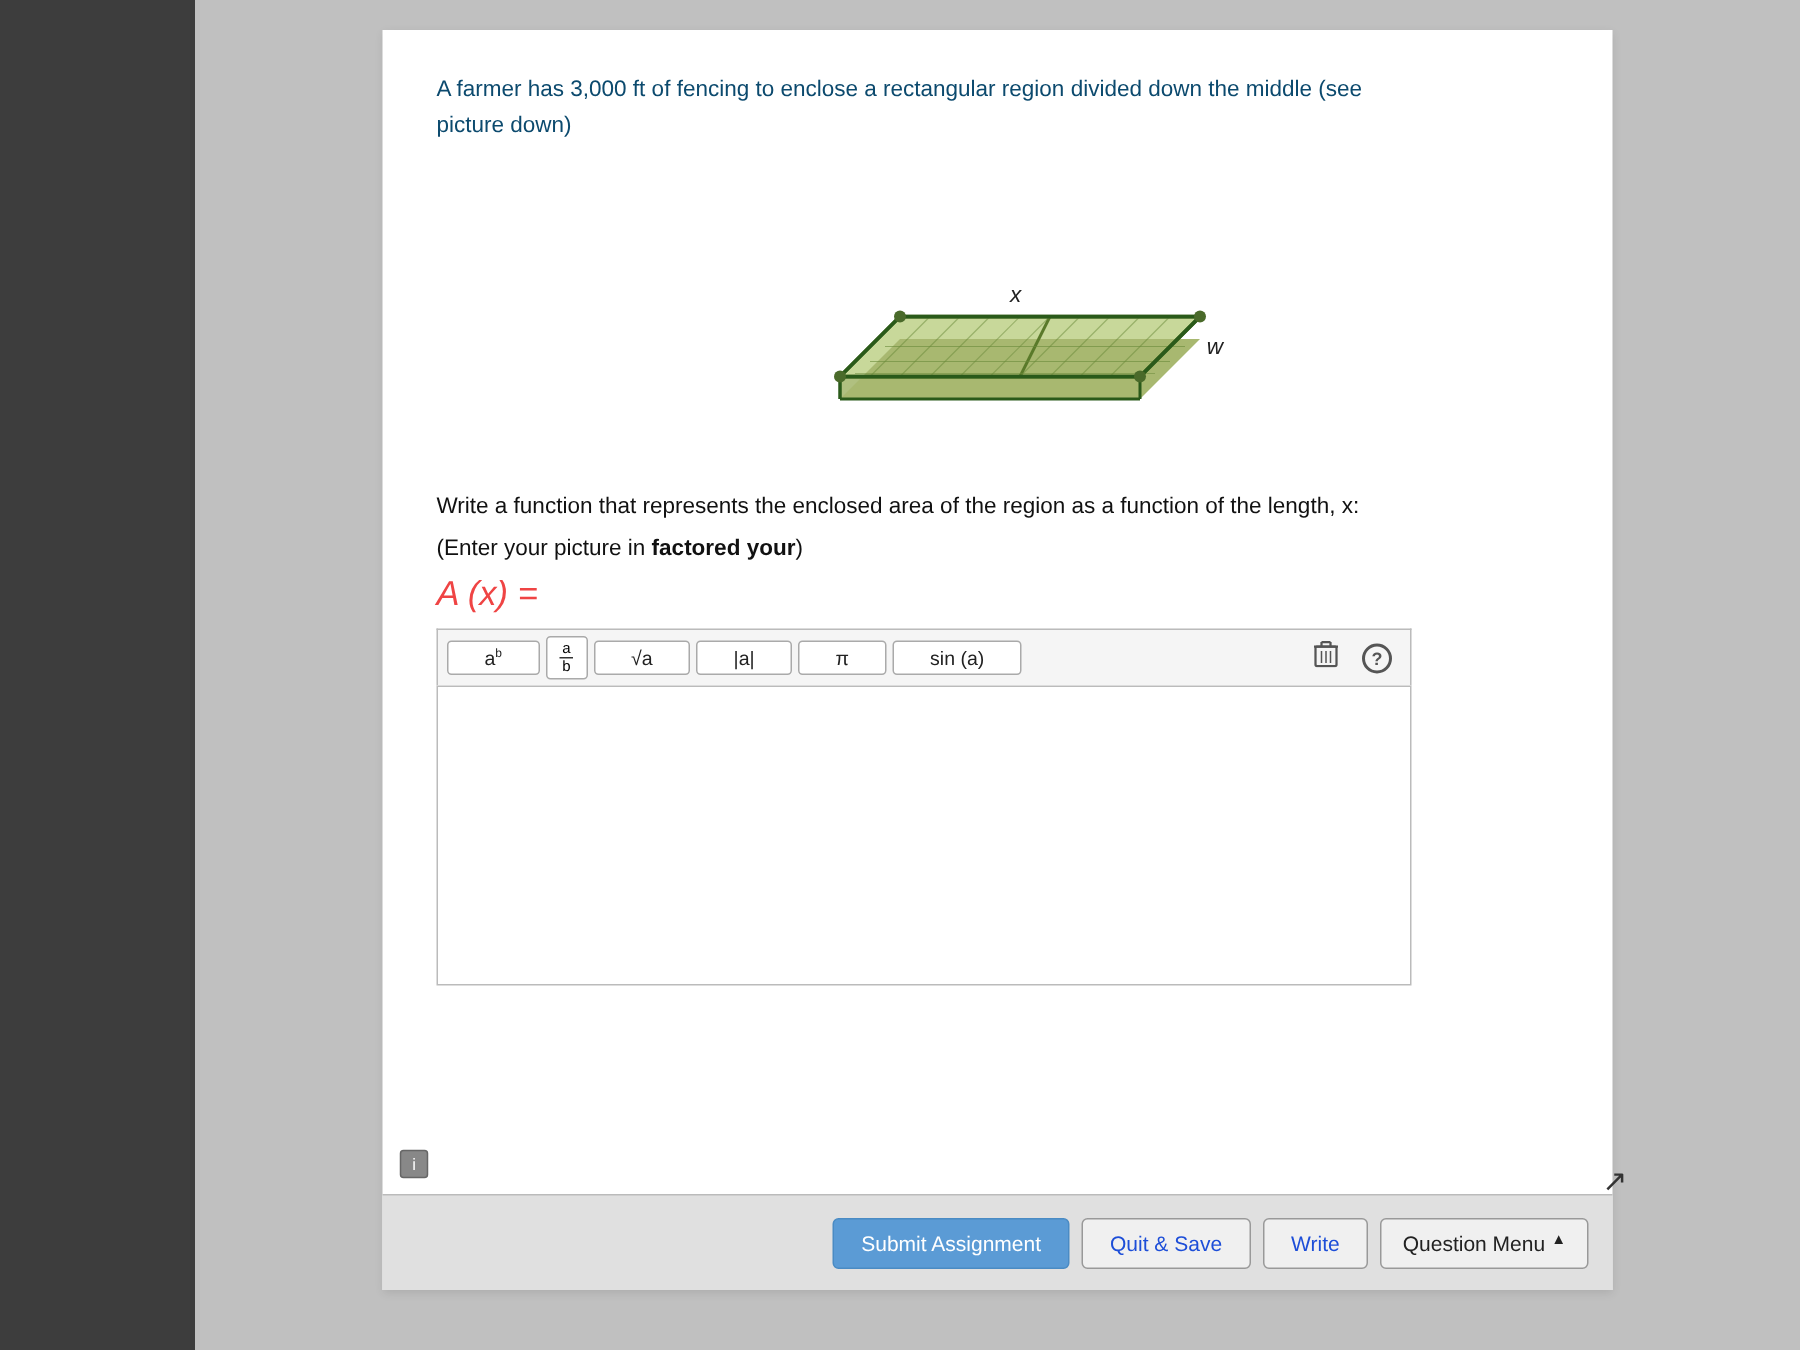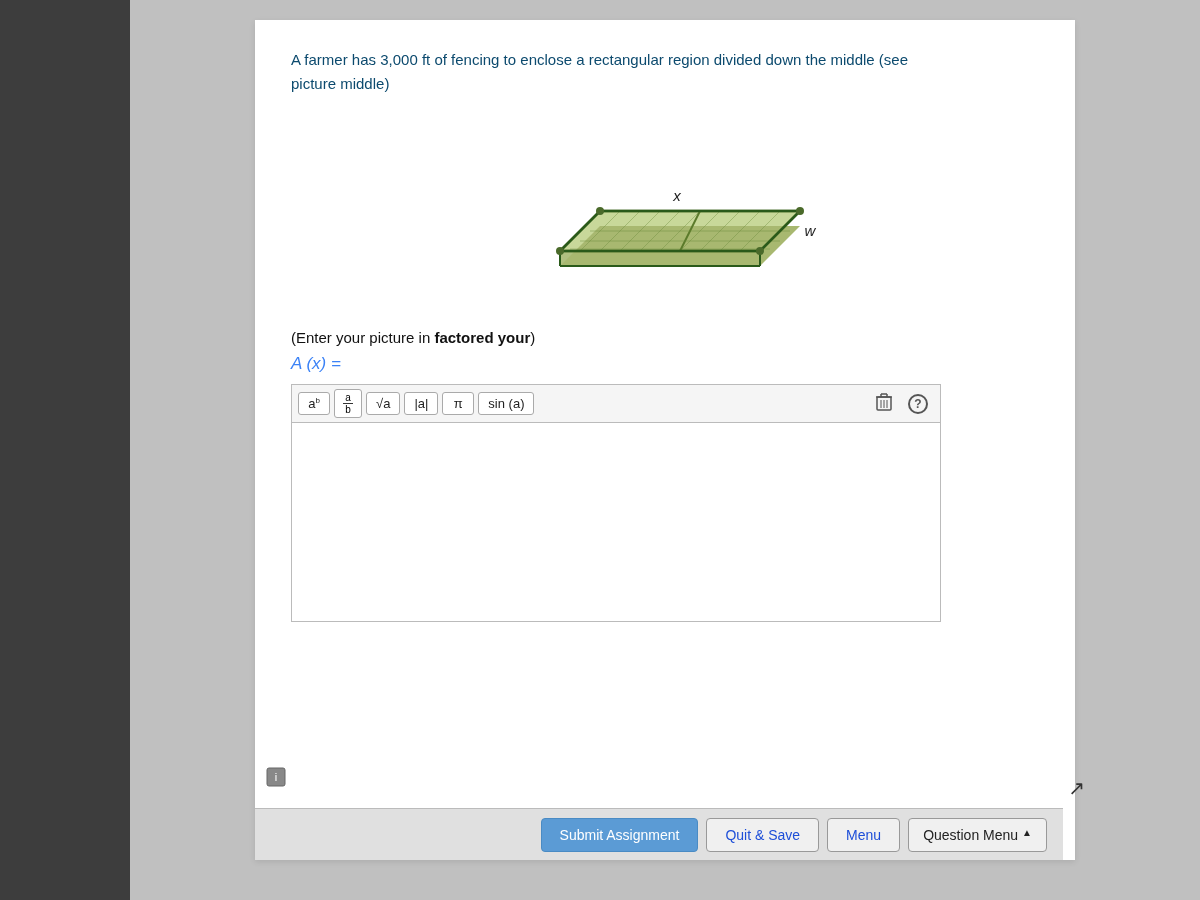--- a/index.html
+++ b/index.html
@@ -33,42 +33,42 @@
     }
 
     .sub-text {
       font-size: 15px;
       color: #111;
       margin-bottom: 4px;
       line-height: 1.6;
     }
 
     .function-label {
-      font-size: 17px;
-      color: #3b82f6;
+      font-size: 23px;
+      color: #ef4444;
       margin-bottom: 10px;
       font-style: italic;
     }
 
     .math-toolbar {
       display: flex;
       align-items: center;
       gap: 4px;
       padding: 4px 6px;
       border: 1px solid #bbb;
       border-bottom: none;
       background: #f5f5f5;
       width: 650px;
     }
 
     .toolbar-btn {
       background: #ffffff;
       border: 1px solid #aaa;
       border-radius: 3px;
-      padding: 3px 9px;
+      padding: 3px 24px;
       font-size: 13px;
       cursor: pointer;
       min-width: 32px;
       text-align: center;
       color: #222;
     }
 
     .toolbar-spacer {
       flex: 1;
     }
@@ -187,22 +187,22 @@
       min-height: 840px;
       padding: 28px 36px 60px 36px;
       position: relative;
       box-shadow: 0 2px 6px rgba(0,0,0,0.1);
     }
 
     .bottom-buttons {
       position: absolute;
       bottom: 0;
       left: 0;
-      right: 12px;
-      height: 52px;
+      right: 0;
+      height: 64px;
       background: #e0e0e0;
       border-top: 1px solid #bbb;
       display: flex;
       align-items: center;
       justify-content: flex-end;
       padding: 0 16px;
       gap: 8px;
     }
 
     .small-icon-area {
@@ -225,21 +225,21 @@
 <div class="page-wrapper">
 
   <div class="left-sidebar"></div>
 
   <div class="main-content">
     <div class="white-card">
 
       <div class="question-text">
         <span>A farmer has 3,000 ft of fencing to enclose a rectangular region divided down the middle (see</span>
         <br>
-        <span>picture middle)</span>
+        <span>picture down)</span>
       </div>
 
       <div class="diagram-container">
         <svg class="diagram-svg" viewBox="0 0 320 190" xmlns="http://www.w3.org/2000/svg">
 
           <polygon points="55,140 255,140 295,100 95,100" fill="#c8d89a" stroke="none"></polygon>
 
           <polygon points="55,140 55,155 255,155 255,140" fill="#b0c080" stroke="none"></polygon>
 
           <polygon points="55,155 95,115 295,115 255,155" fill="#a8b870" stroke="none"></polygon>
@@ -276,20 +276,21 @@
 
           <text x="305" y="125" font-style="italic" font-size="15" fill="#222" text-anchor="middle">w</text>
 
           <circle cx="95" cy="100" r="4" fill="#4a6a2a"></circle>
           <circle cx="295" cy="100" r="4" fill="#4a6a2a"></circle>
           <circle cx="55" cy="140" r="4" fill="#4a6a2a"></circle>
           <circle cx="255" cy="140" r="4" fill="#4a6a2a"></circle>
         </svg>
       </div>
 
+      <div class="sub-text">Write a function that represents the enclosed area of the region as a function of the length, x:</div>
       <div class="sub-text">
         <span>(Enter your picture in </span><strong>factored your</strong><span>)</span>
       </div>
       <div class="function-label">
         <em><span>A (x) =</span></em>
       </div>
 
       <div class="math-toolbar">
 
         <button class="toolbar-btn">
@@ -336,21 +337,21 @@
           <rect x="2" y="2" width="18" height="18" rx="2" fill="#888" stroke="#666" stroke-width="1"></rect>
           <text x="11" y="15" text-anchor="middle" font-size="11" fill="white">i</text>
         </svg>
       </div>
 
       <div class="cursor-indicator">↗</div>
 
       <div class="bottom-buttons">
         <button class="bottom-btn bottom-btn-primary">Submit Assignment</button>
         <button class="bottom-btn">Quit &amp; Save</button>
-        <button class="bottom-btn">Menu</button>
+        <button class="bottom-btn">Write</button>
         <button class="question-menu-btn">
           <span>Question Menu</span>
           <span style="font-size:10px;">▲</span>
         </button>
       </div>
 
     </div>
   </div>
 </div>
 

